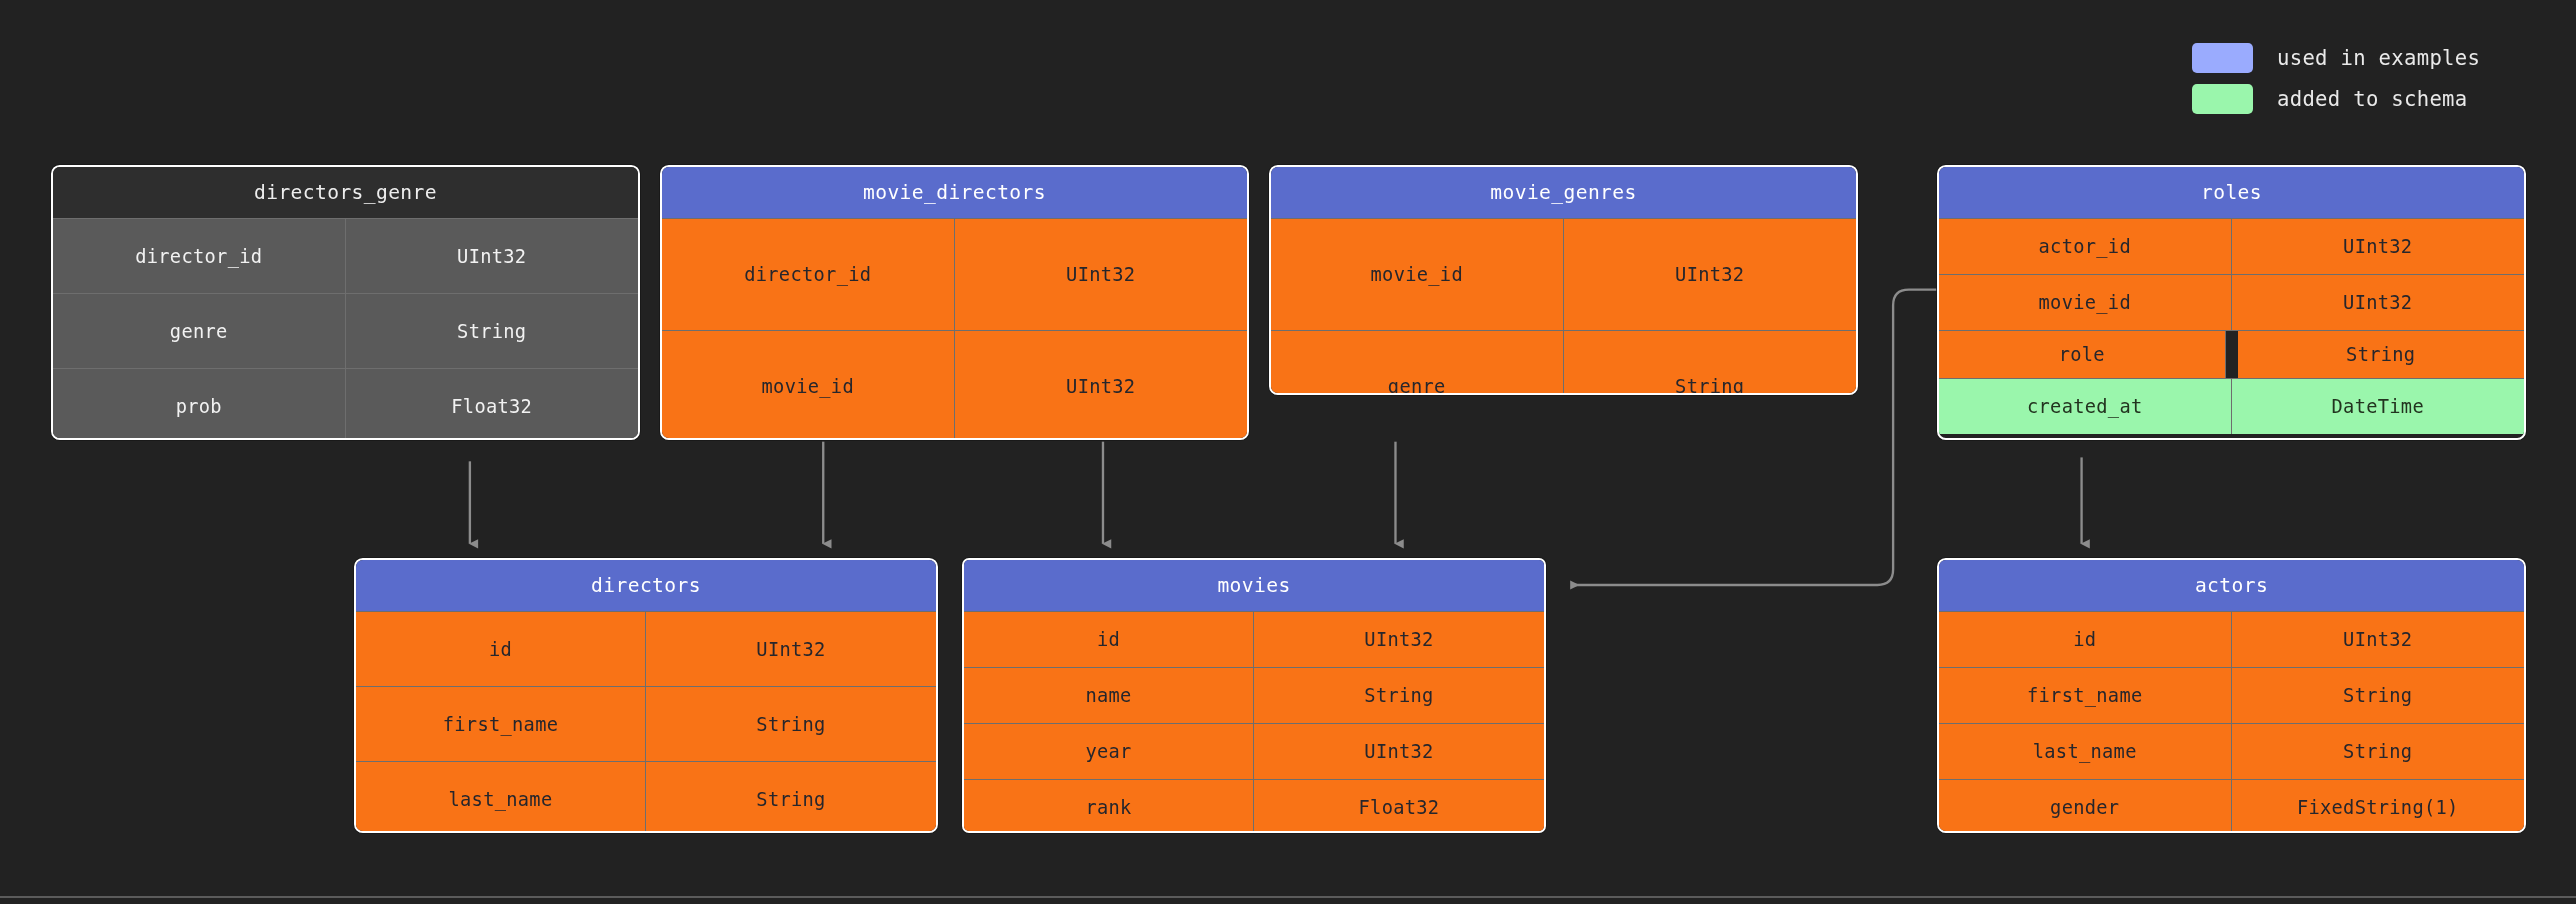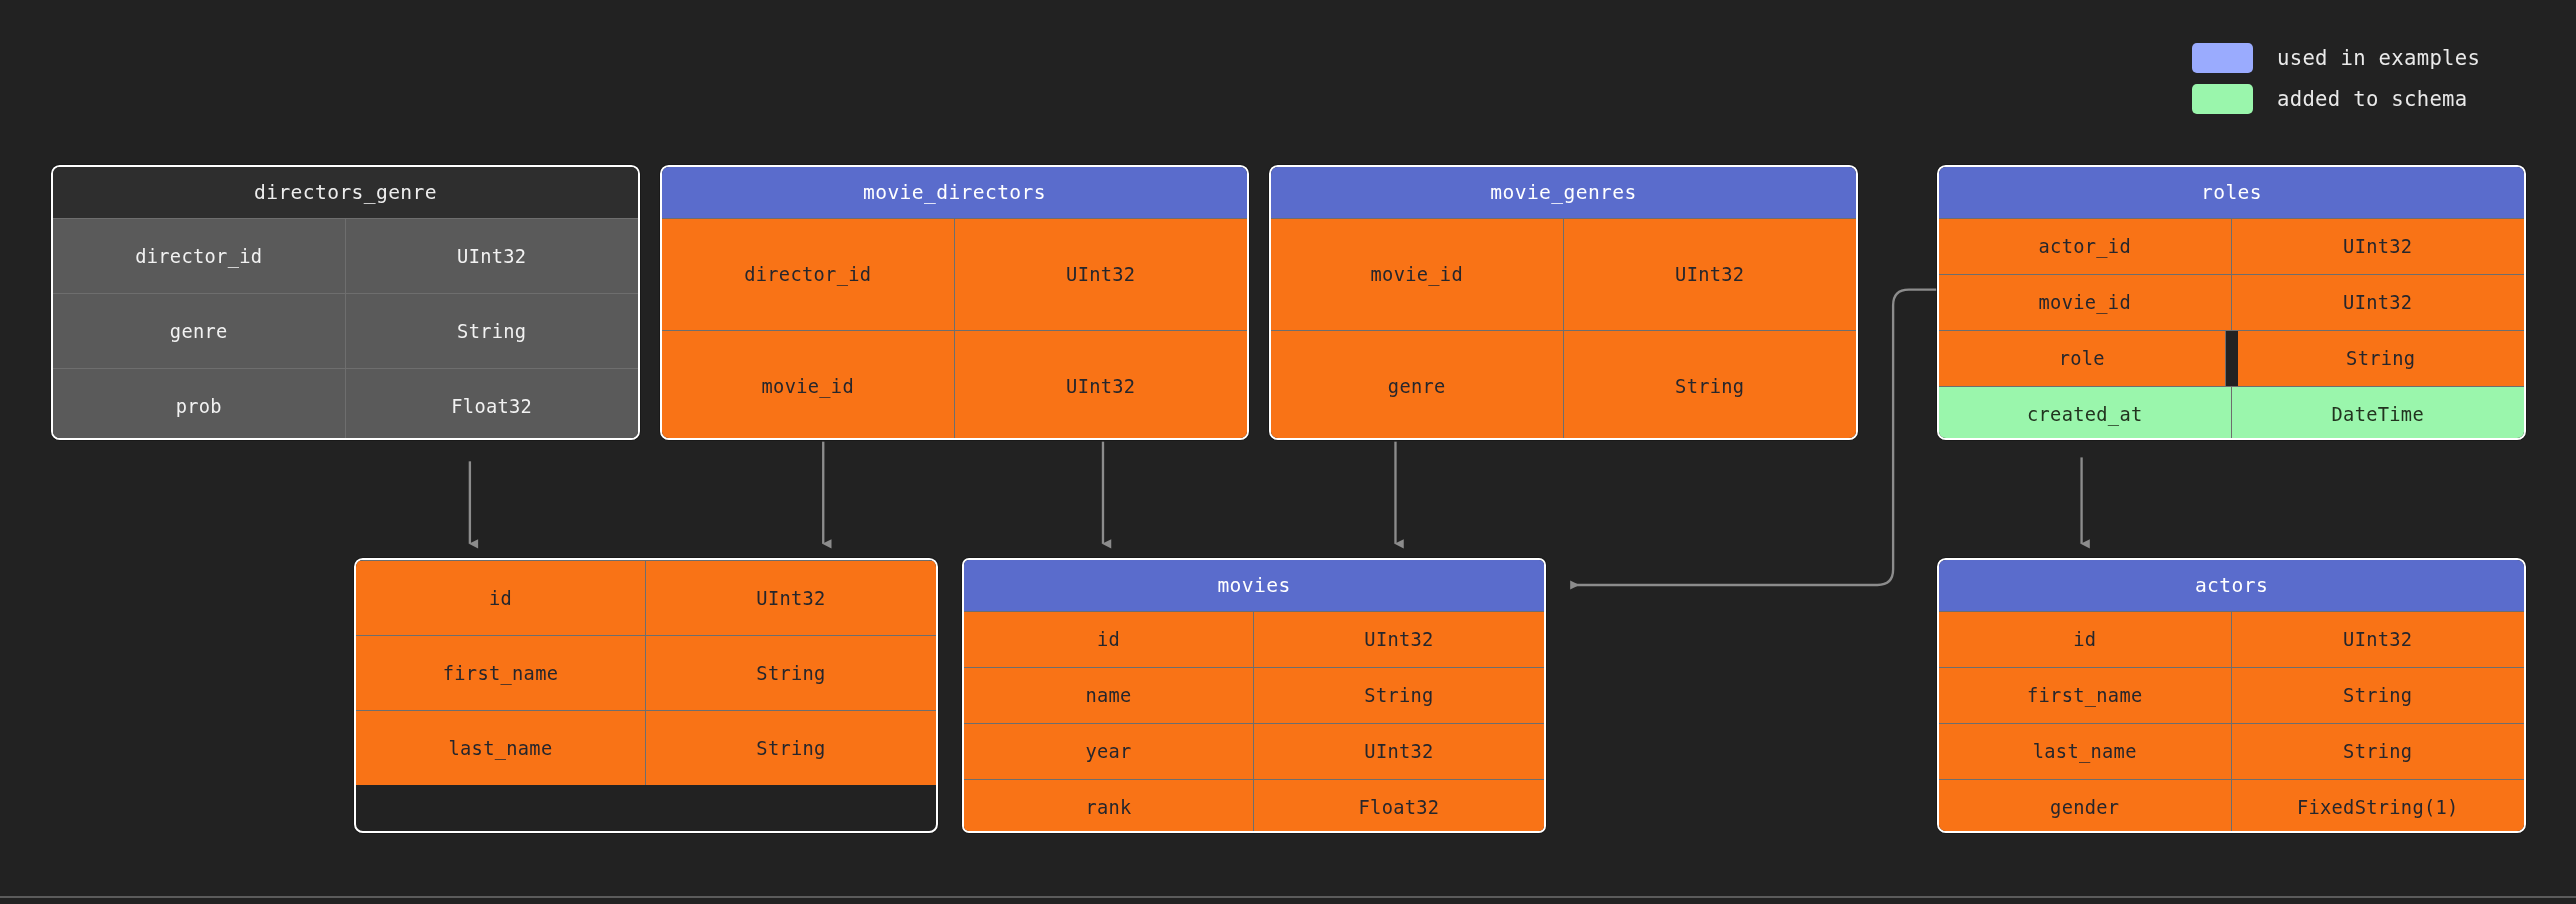--- a/index.html
+++ b/index.html
@@ -159,51 +159,52 @@
         <div class="tbl-head" style="height: 51px;">movie_directors</div>
         <div class="tbl-row" style="height: 112px;">
           <div class="cell cell-name">director_id</div>
           <div class="cell cell-type">UInt32</div>
         </div>
         <div class="tbl-row" style="height: 112px;">
           <div class="cell cell-name">movie_id</div>
           <div class="cell cell-type">UInt32</div>
         </div>
       </div>
-      <div class="tbl theme-blue" style="left: 1269px; top: 165px; width: 589px; height: 275px;">
+      <div class="tbl theme-blue" style="left: 1269px; top: 165px; width: 589px; height: 230px;">
         <div class="tbl-head" style="height: 51px;">movie_genres</div>
         <div class="tbl-row" style="height: 112px;">
           <div class="cell cell-name">movie_id</div>
           <div class="cell cell-type">UInt32</div>
         </div>
         <div class="tbl-row" style="height: 112px;">
           <div class="cell cell-name">genre</div>
           <div class="cell cell-type">String</div>
         </div>
       </div>
       <div class="tbl theme-blue" style="left: 1937px; top: 165px; width: 589px; height: 275px;">
         <div class="tbl-head" style="height: 51px;">roles</div>
         <div class="tbl-row" style="height: 56px;">
           <div class="cell cell-name">actor_id</div>
           <div class="cell cell-type">UInt32</div>
         </div>
         <div class="tbl-row" style="height: 56px;">
           <div class="cell cell-name">movie_id</div>
           <div class="cell cell-type">UInt32</div>
         </div>
-        <div class="tbl-row" style="height: 56px; gap: 12px;">
+        <div class="tbl-row" style="height: 48px; gap: 12px;">
           <div class="cell cell-name">role</div>
           <div class="cell cell-type">String</div>
         </div>
         <div class="tbl-row row-green" style="height: 56px;">
           <div class="cell cell-name">created_at</div>
           <div class="cell cell-type">DateTime</div>
         </div>
       </div>
       <div class="tbl theme-blue" style="left: 354px; top: 558px; width: 584px; height: 275px;">
+        <div class="tbl-head" style="height: 51px;">directors</div>
         <div class="tbl-row" style="height: 75px;">
           <div class="cell cell-name">id</div>
           <div class="cell cell-type">UInt32</div>
         </div>
         <div class="tbl-row" style="height: 75px;">
           <div class="cell cell-name">first_name</div>
           <div class="cell cell-type">String</div>
         </div>
         <div class="tbl-row" style="height: 75px;">
           <div class="cell cell-name">last_name</div>

